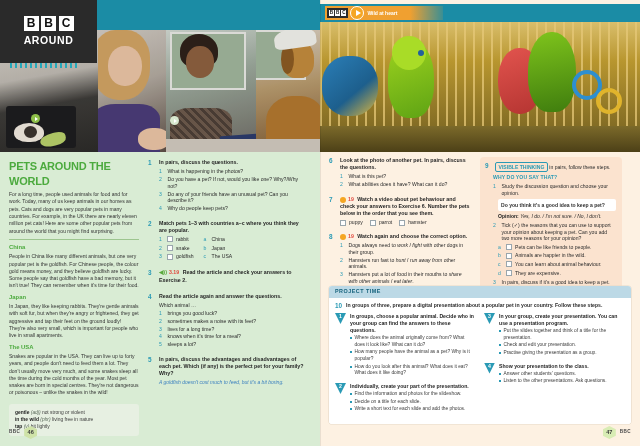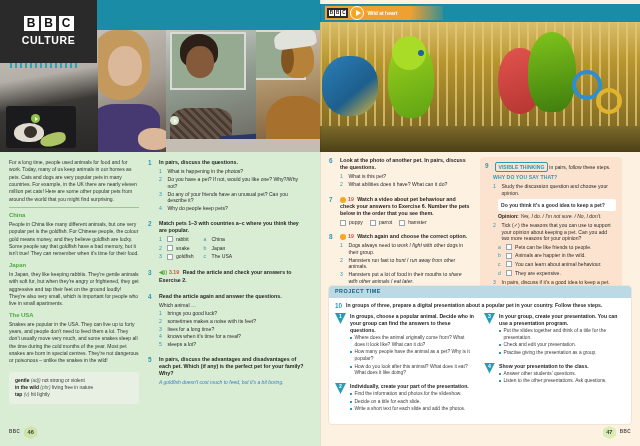--- a/index.html
+++ b/index.html
@@ -200,21 +200,21 @@
     <div class="hero">
       <div class="hero-title-bar"></div>
       <div class="hero-title">Perfect pets</div>
 
       <div class="bbc-block">
         <div class="bbc-logo">
           <span>B</span>
           <span>B</span>
           <span>C</span>
         </div>
-        <div class="bbc-culture">CULTURE</div>
+        <div class="bbc-culture">AROUND</div>
       </div>
 
       <div class="photos">
         <div class="ph ph1">
           <div class="g-bars"></div>
             <div class="g-cage"></div>
             <div class="g-pig"></div>
             <div class="g-pig2"></div>
             <div class="g-lettuce"></div>
         </div>
@@ -242,20 +242,21 @@
         </div>
       </div>
 
       <div class="audio-dot" style="left:31px;top:114px;"></div>
       <div class="audio-dot" style="left:170px;top:116px;background:#d8e8cf;"></div>
     </div>
 
     <div class="left-cols">
 
       <div class="col-article">
+        <div class="art-title">PETS AROUND THE WORLD</div>
         <div class="art-p">For a long time, people used animals for food and for work. Today, many of us keep animals in our homes as pets. Cats and dogs are very popular pets in many countries. For example, in the UK there are nearly eleven million pet cats! Here are some other popular pets from around the world that you might find surprising.</div>
         <div class="art-rule"></div>
 
         <div class="art-sub">China</div>
         <div class="art-p">People in China like many different animals, but one very popular pet is the goldfish. For Chinese people, the colour gold means money, and they believe goldfish are lucky. Some people say that goldfish have a bad memory, but it isn't true! They can remember when it's time for their food.</div>
 
         <div class="art-sub">Japan</div>
         <div class="art-p">In Japan, they like keeping rabbits. They're gentle animals with soft fur, but when they're angry or frightened, they get aggressive and tap their feet on the ground loudly! They're also very small, which is important for people who live in small apartments.</div>
 
         <div class="art-sub">The USA</div>

